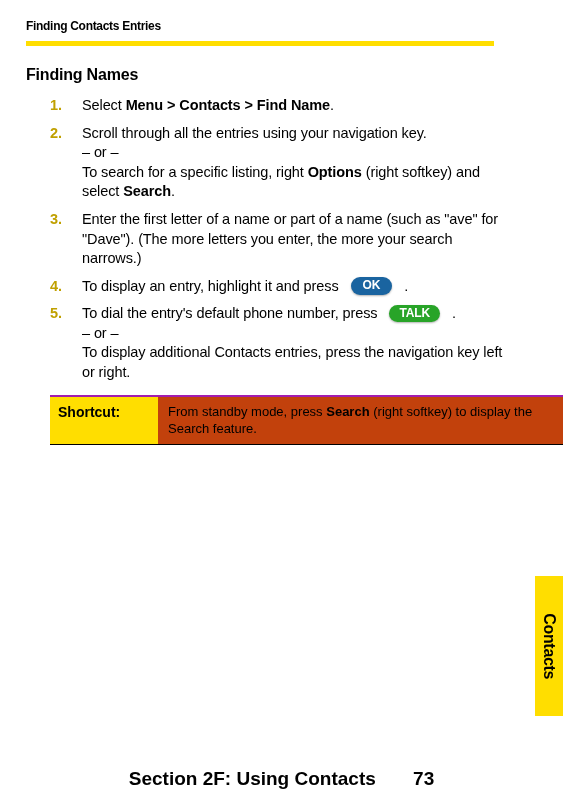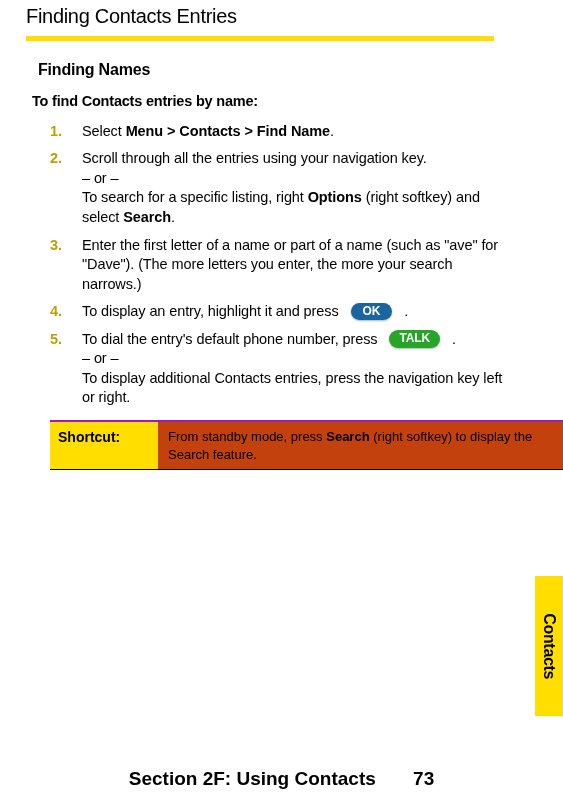--- a/index.html
+++ b/index.html
@@ -14,43 +14,43 @@
       font-family: "Segoe UI", Tahoma, Arial, sans-serif;
       color: #000;
       position: relative;
       font-size: 14px;
       line-height: 1.4;
     }
     .content {
       padding: 0 48px 0 26px;
     }
     .page-title {
-      font-size: 20px;
-      font-weight: normal;
+      font-size: 12px;
+      font-weight: bold;
       margin-bottom: 6px;
-      padding-top: 2px;
+      padding-top: 18px;
       letter-spacing: -0.3px;
     }
     .yellow-rule {
       height: 5px;
       background: #ffde00;
       margin-bottom: 18px;
       width: 468px;
     }
     .intro-text {
       margin-left: 24px;
       margin-bottom: 14px;
       font-size: 14.5px;
       line-height: 1.35;
       letter-spacing: -0.1px;
     }
     .sub-heading {
       font-size: 16px;
       font-weight: bold;
-      margin-left: 12px;
+      margin-left: 0;
       margin-bottom: 10px;
       letter-spacing: -0.2px;
     }
     .instruction-heading {
       font-weight: bold;
       font-size: 14.5px;
       margin-left: 6px;
       margin-bottom: 10px;
       letter-spacing: -0.2px;
     }
@@ -161,21 +161,20 @@
 </head>
 <body>
 
 <div class="content">
   <h1 class="page-title">Finding Contacts Entries</h1>
   <div class="yellow-rule"></div>
 
 
   <h2 class="sub-heading">Finding Names</h2>
 
-  <p class="instruction-heading">To find Contacts entries by name:</p>
 
   <ol class="steps">
     <li>
       <span class="step-number">1.</span>
       <span>Select </span><span class="bold">Menu &gt; Contacts &gt; Find Name</span><span>.</span>
     </li>
     <li>
       <span class="step-number">2.</span>
       <span>Scroll through all the entries using your navigation key.</span>
       <span class="or-line">– or –</span>

